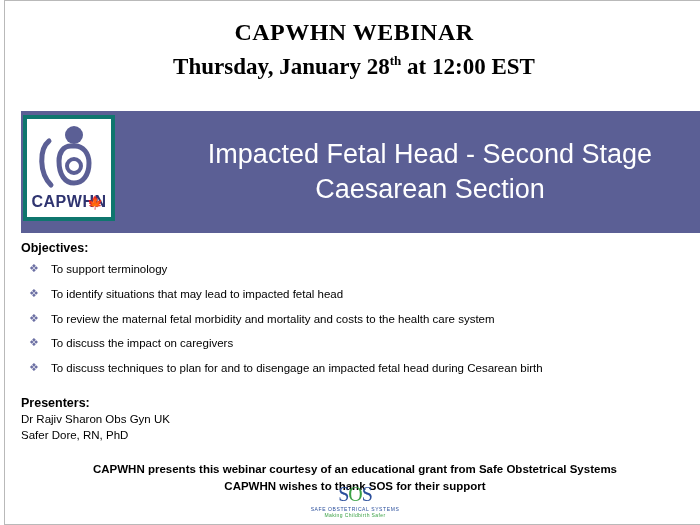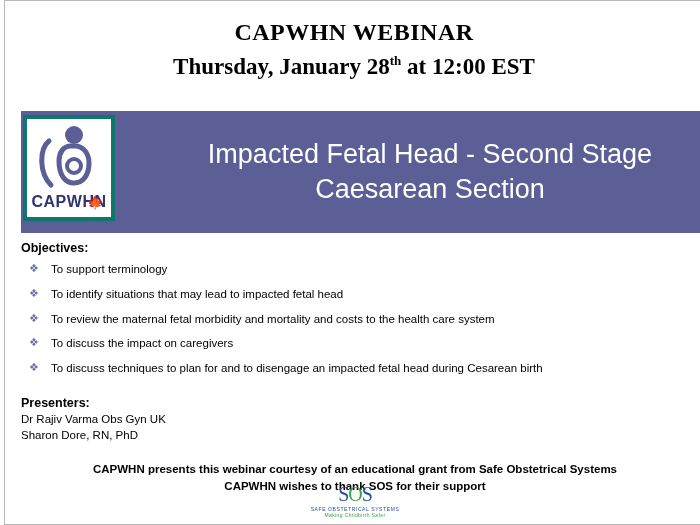--- a/index.html
+++ b/index.html
@@ -247,22 +247,22 @@
         <span class="bullet">❖</span>
         <span>To discuss the impact on caregivers</span>
       </li>
       <li>
         <span class="bullet">❖</span>
         <span>To discuss techniques to plan for and to  disengage an impacted fetal head during Cesarean birth</span>
       </li>
     </ul>
 
     <div class="presenters-heading">Presenters:</div>
-    <div class="presenter">Dr Rajiv Varma Obs Gyn UK</div>
-    <div class="presenter">Sharon Dore, RN, PhD</div>
+    <div class="presenter">Dr Rajiv Sharon Obs Gyn UK</div>
+    <div class="presenter">Safer Dore, RN, PhD</div>
 
     <div class="courtesy">
       <div>CAPWHN presents this webinar courtesy of an educational grant from Safe Obstetrical Systems</div>
       <div>CAPWHN wishes to thank SOS for their support</div>
     </div>
   </div>
 
   <div class="sos">
     <div class="sos-mark"><span>S</span><span class="mid">O</span><span>S</span></div>
     <div class="sos-sub1">SAFE OBSTETRICAL SYSTEMS</div>

